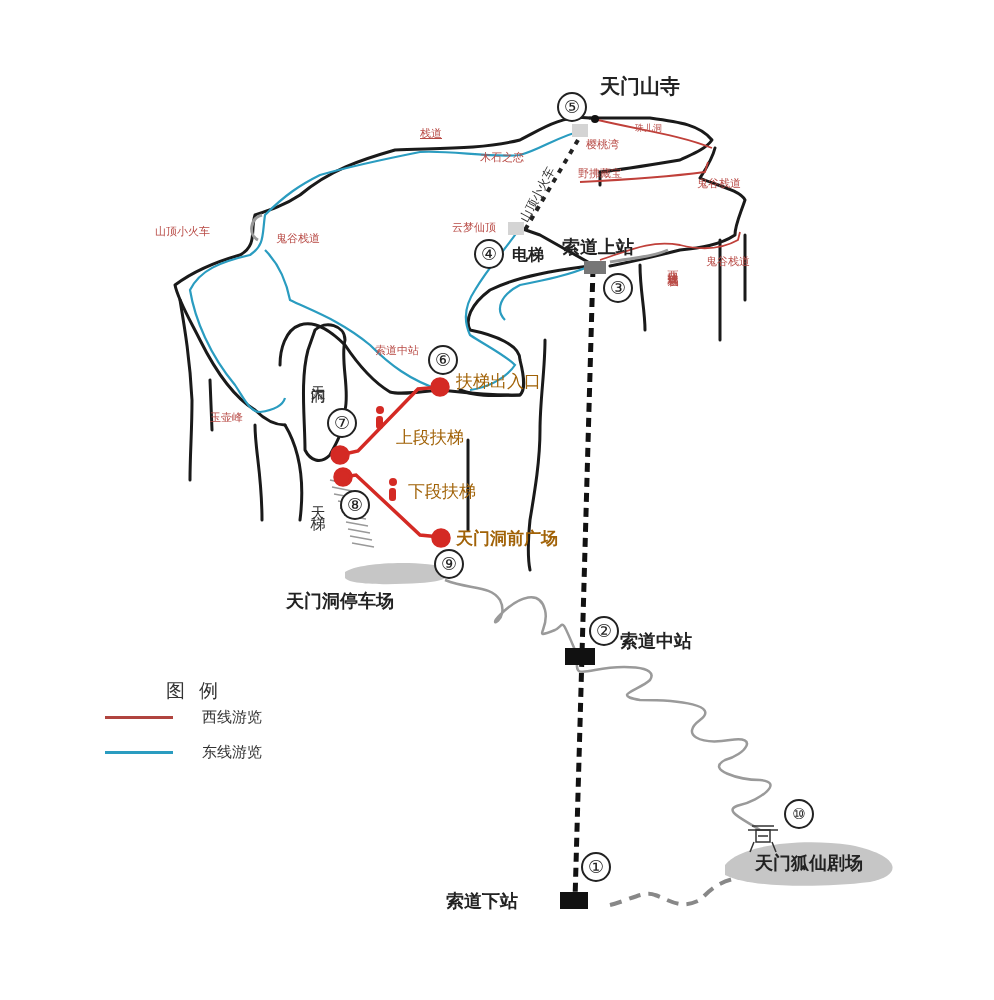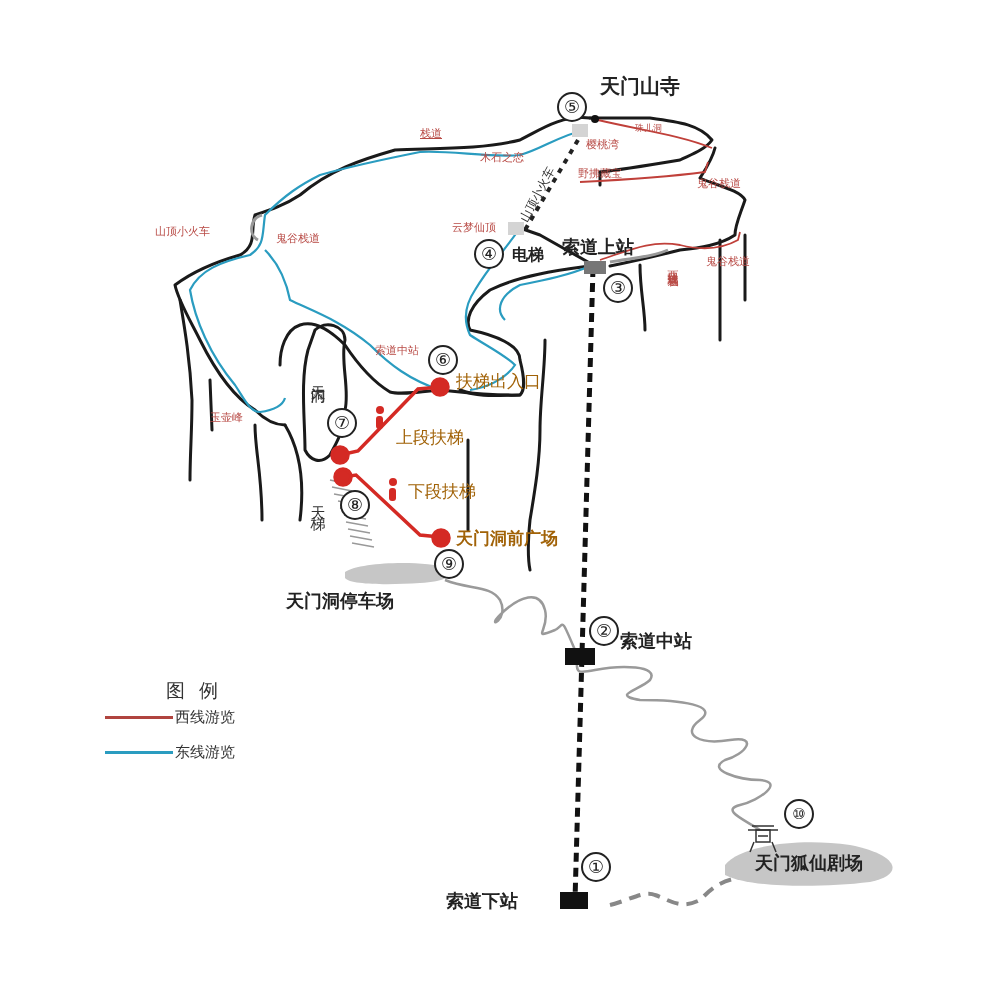--- a/index.html
+++ b/index.html
@@ -7,21 +7,21 @@
          font-family:"DejaVu Sans","Liberation Sans",sans-serif; }
   #map { position:absolute; left:0; top:0; width:994px; height:1000px; }
   .lbl { position:absolute; white-space:nowrap; line-height:1; }
   .red-sm { color:#b84a45; font-size:11px; }
   .black-md { color:#222; font-size:18px;font-weight:bold; }
   .red-md { color:#a16207; font-size:17px; }
   .vert { writing-mode: vertical-rl; letter-spacing:1px; }
   .num { position:absolute; width:26px; height:26px; border:2px solid #222; border-radius:50%;
          background:#fff; color:#222; font-size:18px; text-align:center; line-height:26px; box-sizing:content-box;}
   .legend-title { font-size:19px; color:#333; letter-spacing:14px; }
-  .legend-row { position:absolute; display:flex; align-items:center; gap:2px;justify-content:flex-end; }
+  .legend-row { position:absolute; display:flex; align-items:center; gap:29px;justify-content:flex-end; }
   .legend-line { width:68px; height:3px; }
   .legend-text { font-size:15px; color:#333; }
 </style>
 </head>
 <body>
 
 <svg id="map" viewBox="0 0 994 1000" xmlns="http://www.w3.org/2000/svg">
 
   <g fill="none" stroke="#1a1a1a" stroke-width="3" stroke-linejoin="round" stroke-linecap="round">
     <path d="M590,118 C560,115 540,130 520,140 C480,150 430,148 395,150 C360,160 330,170 300,195 C285,205 270,210 255,215 C250,230 258,245 240,255 C215,262 195,270 175,285 C178,300 190,320 200,340 C210,360 230,395 255,410 C265,420 275,425 285,425"></path>

